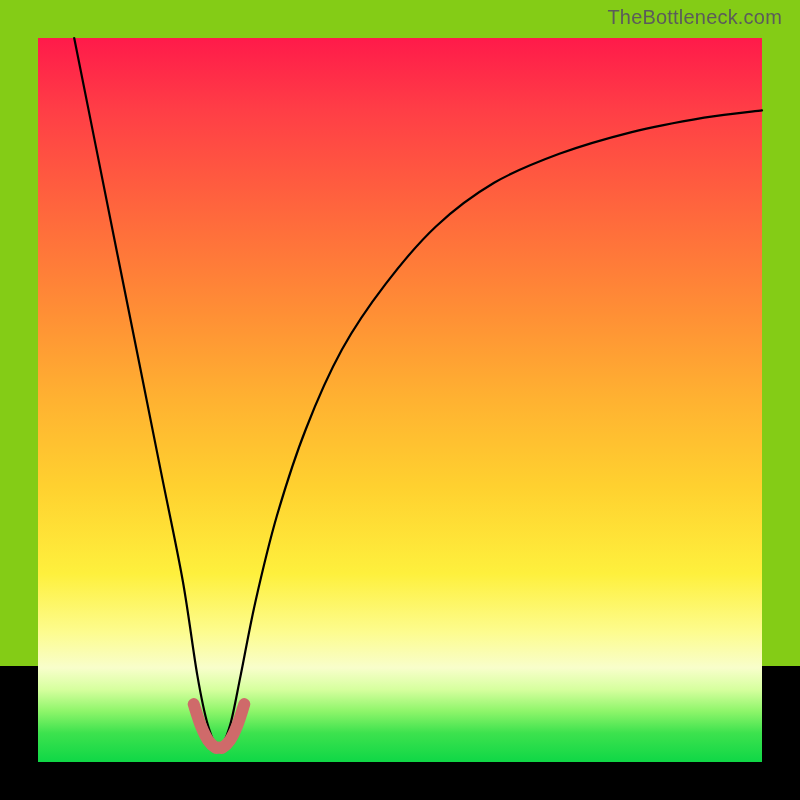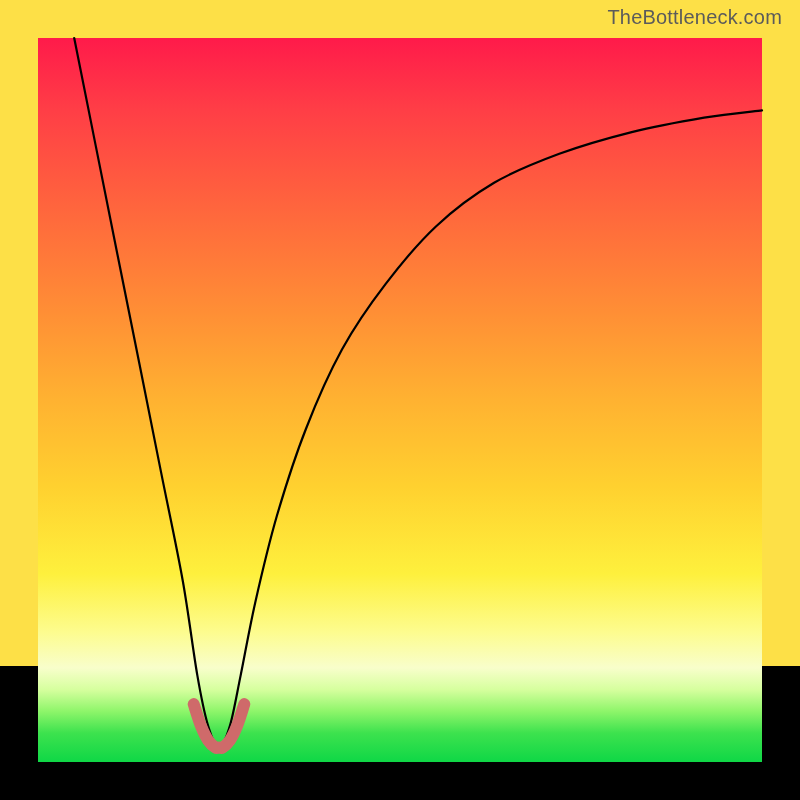--- a/index.html
+++ b/index.html
@@ -10,21 +10,21 @@
     background: #000;
     overflow: hidden;
     font-family: Arial, Helvetica, sans-serif;
   }
   .frame {
     position: absolute;
     left: 0;
     top: 0;
     width: 800px;
     height: 666px;
-    background: #fde047;
+    background: #84cc16;
   }
   .plot-area {
     position: absolute;
     left: 38px;
     top: 38px;
     width: 724px;
     height: 724px;
     
     background: linear-gradient(to bottom,
       #ff1a4a 0%,

